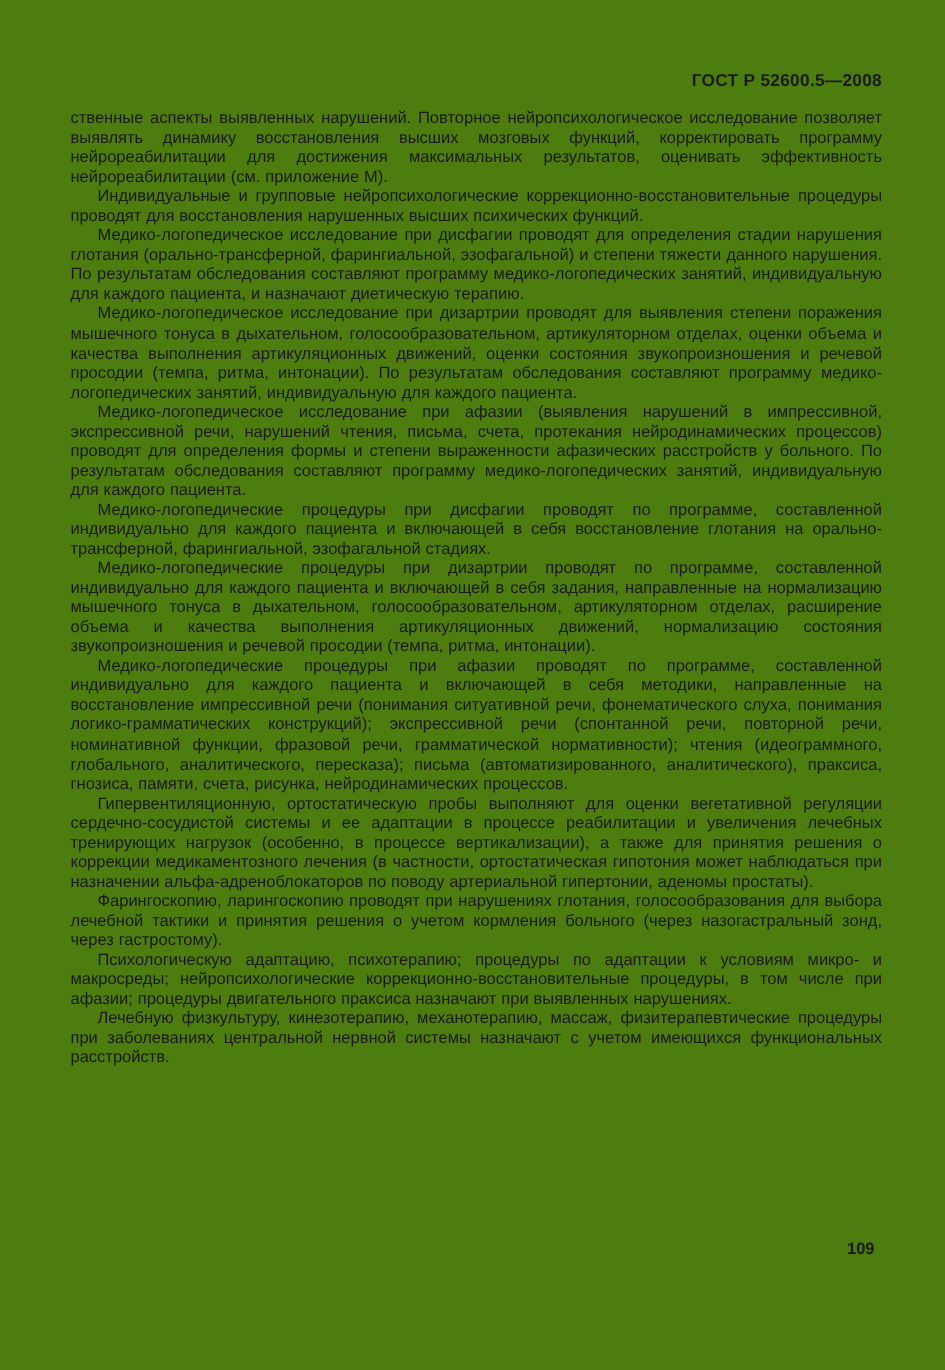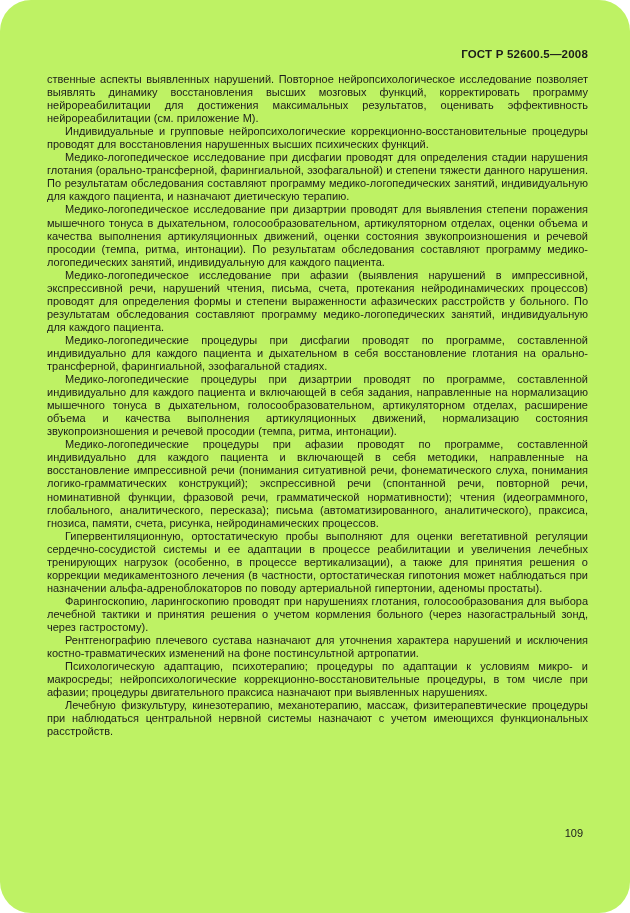--- a/index.html
+++ b/index.html
@@ -4,25 +4,24 @@
 <style>
   html, body {
     margin: 0;
     padding: 0;
     background: #ffffff;
   }
   .page {
     position: relative;
     width: 630px;
     height: 913px;
-    background: #bef264;
+    background: #4d7c0f;
     font-family: "Liberation Sans", sans-serif;
     color: #1b1b1b;
     overflow: hidden;
-    border-radius: 31px;
   }
   .doc-header {
     position: absolute;
     top: 48px;
     right: 42px;
     font-size: 11.5px;
     font-weight: bold;
     letter-spacing: 0.2px;
     white-space: nowrap;
   }
@@ -41,38 +40,38 @@
     word-spacing: 0.2px;
   }
   .para.continued {
     text-indent: 0;
   }
   .page-number {
     position: absolute;
     top: 827px;
     right: 47px;
     font-size: 11px;
+    font-weight: bold;
   }
 </style>
 </head>
 <body>
 
 <div class="page">
   <div class="doc-header">ГОСТ Р 52600.5—2008</div>
 
   <div class="doc-body">
       <p class="para continued">ственные аспекты выявленных нарушений. Повторное нейропсихологическое исследование позволяет выявлять динамику восстановления высших мозговых функций, корректировать программу нейрореабилитации для достижения максимальных результатов, оценивать эффективность нейрореабилитации (см. приложение М).</p>
       <p class="para">Индивидуальные и групповые нейропсихологические коррекционно-восстановительные процедуры проводят для восстановления нарушенных высших психических функций.</p>
       <p class="para">Медико-логопедическое исследование при дисфагии проводят для определения стадии нарушения глотания (орально-трансферной, фарингиальной, эзофагальной) и степени тяжести данного нарушения. По результатам обследования составляют программу медико-логопедических занятий, индивидуальную для каждого пациента, и назначают диетическую терапию.</p>
       <p class="para">Медико-логопедическое исследование при дизартрии проводят для выявления степени поражения мышечного тонуса в дыхательном, голосообразовательном, артикуляторном отделах, оценки объема и качества выполнения артикуляционных движений, оценки состояния звукопроизношения и речевой просодии (темпа, ритма, интонации). По результатам обследования составляют программу медико-логопедических занятий, индивидуальную для каждого пациента.</p>
       <p class="para">Медико-логопедическое исследование при афазии (выявления нарушений в импрессивной, экспрессивной речи, нарушений чтения, письма, счета, протекания нейродинамических процессов) проводят для определения формы и степени выраженности афазических расстройств у больного. По результатам обследования составляют программу медико-логопедических занятий, индивидуальную для каждого пациента.</p>
-      <p class="para">Медико-логопедические процедуры при дисфагии проводят по программе, составленной индивидуально для каждого пациента и дыхательном в себя восстановление глотания на орально-трансферной, фарингиальной, эзофагальной стадиях.</p>
+      <p class="para">Медико-логопедические процедуры при дисфагии проводят по программе, составленной индивидуально для каждого пациента и включающей в себя восстановление глотания на орально-трансферной, фарингиальной, эзофагальной стадиях.</p>
       <p class="para">Медико-логопедические процедуры при дизартрии проводят по программе, составленной индивидуально для каждого пациента и включающей в себя задания, направленные на нормализацию мышечного тонуса в дыхательном, голосообразовательном, артикуляторном отделах, расширение объема и качества выполнения артикуляционных движений, нормализацию состояния звукопроизношения и речевой просодии (темпа, ритма, интонации).</p>
       <p class="para">Медико-логопедические процедуры при афазии проводят по программе, составленной индивидуально для каждого пациента и включающей в себя методики, направленные на восстановление импрессивной речи (понимания ситуативной речи, фонематического слуха, понимания логико-грамматических конструкций); экспрессивной речи (спонтанной речи, повторной речи, номинативной функции, фразовой речи, грамматической нормативности); чтения (идеограммного, глобального, аналитического, пересказа); письма (автоматизированного, аналитического), праксиса, гнозиса, памяти, счета, рисунка, нейродинамических процессов.</p>
       <p class="para">Гипервентиляционную, ортостатическую пробы выполняют для оценки вегетативной регуляции сердечно-сосудистой системы и ее адаптации в процессе реабилитации и увеличения лечебных тренирующих нагрузок (особенно, в процессе вертикализации), а также для принятия решения о коррекции медикаментозного лечения (в частности, ортостатическая гипотония может наблюдаться при назначении альфа-адреноблокаторов по поводу артериальной гипертонии, аденомы простаты).</p>
       <p class="para">Фарингоскопию, ларингоскопию проводят при нарушениях глотания, голосообразования для выбора лечебной тактики и принятия решения о учетом кормления больного (через назогастральный зонд, через гастростому).</p>
-      <p class="para">Рентгенографию плечевого сустава назначают для уточнения характера нарушений и исключения костно-травматических изменений на фоне постинсультной артропатии.</p>
       <p class="para">Психологическую адаптацию, психотерапию; процедуры по адаптации к условиям микро- и макросреды; нейропсихологические коррекционно-восстановительные процедуры, в том числе при афазии; процедуры двигательного праксиса назначают при выявленных нарушениях.</p>
-      <p class="para">Лечебную физкультуру, кинезотерапию, механотерапию, массаж, физитерапевтические процедуры при наблюдаться центральной нервной системы назначают с учетом имеющихся функциональных расстройств.</p>
+      <p class="para">Лечебную физкультуру, кинезотерапию, механотерапию, массаж, физитерапевтические процедуры при заболеваниях центральной нервной системы назначают с учетом имеющихся функциональных расстройств.</p>
     </div>
 
   <div class="page-number">109</div>
 </div>
 
 </body></html>

